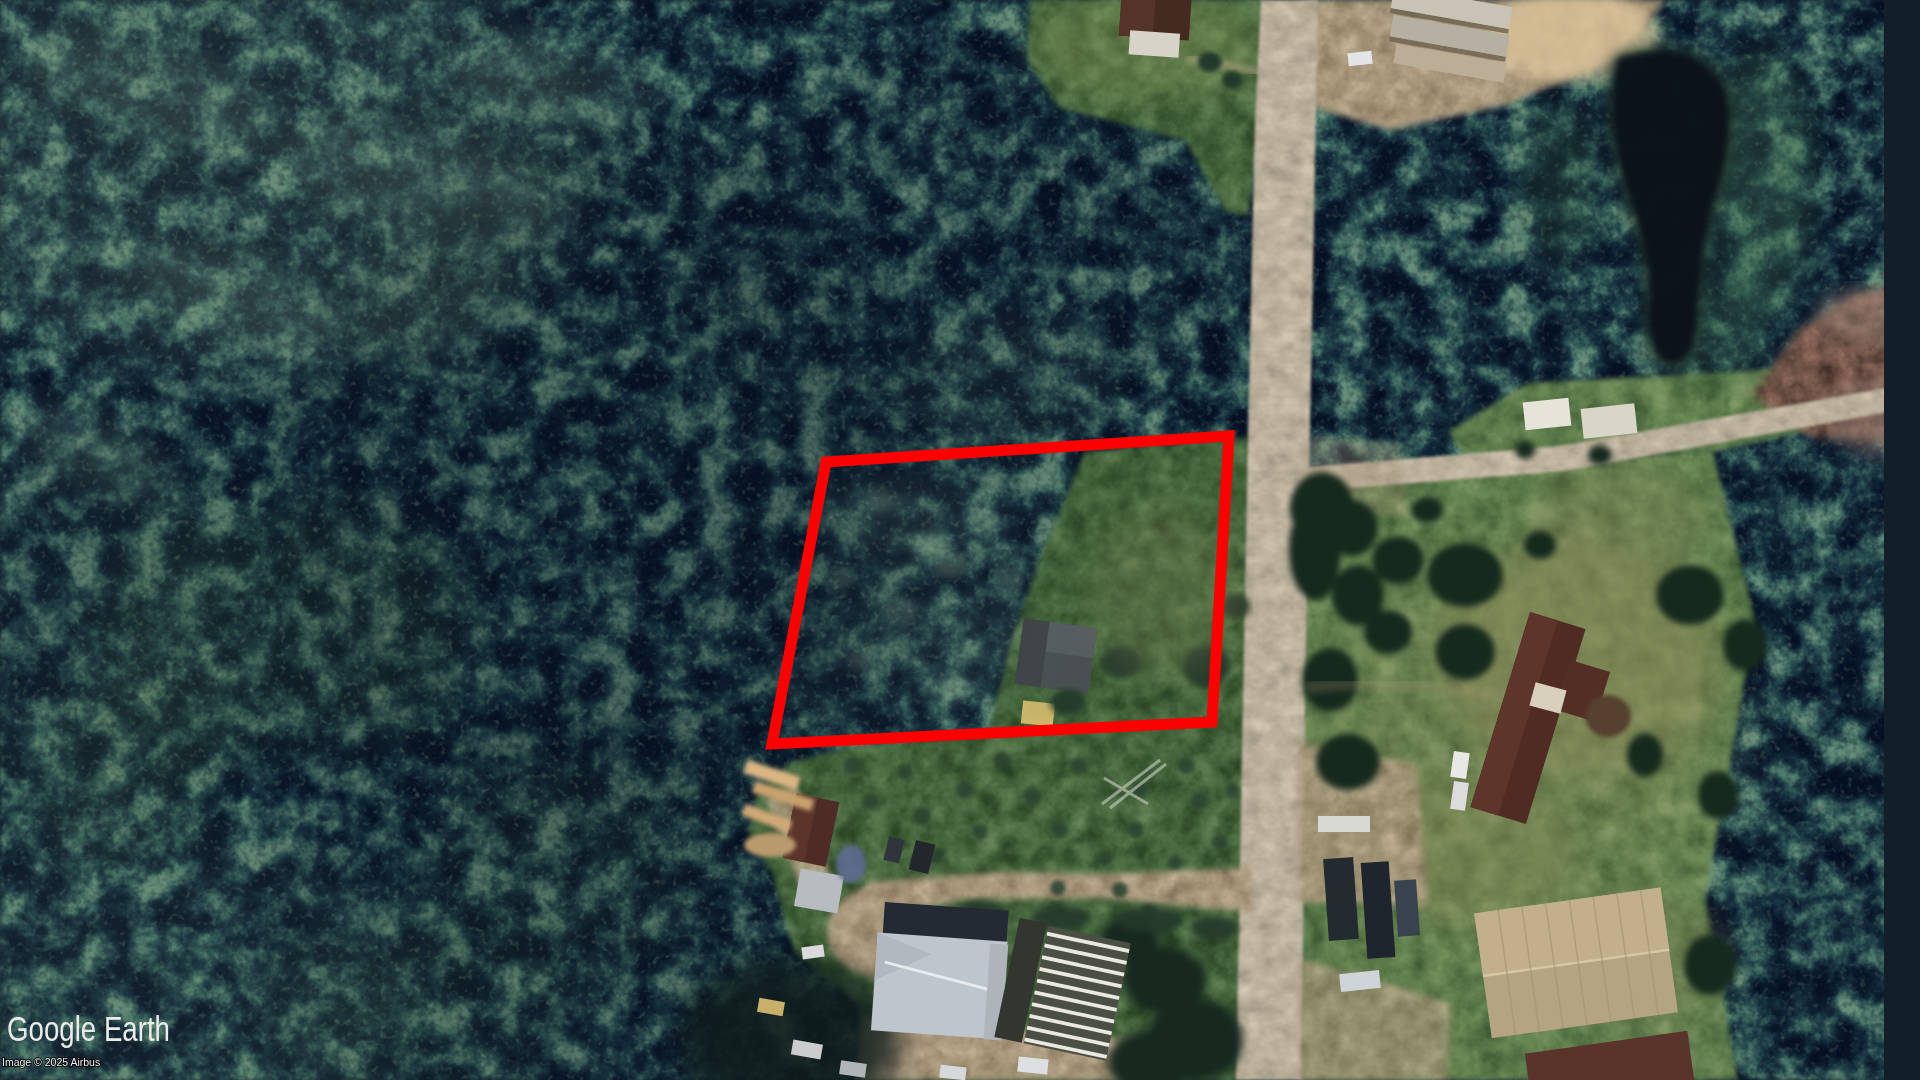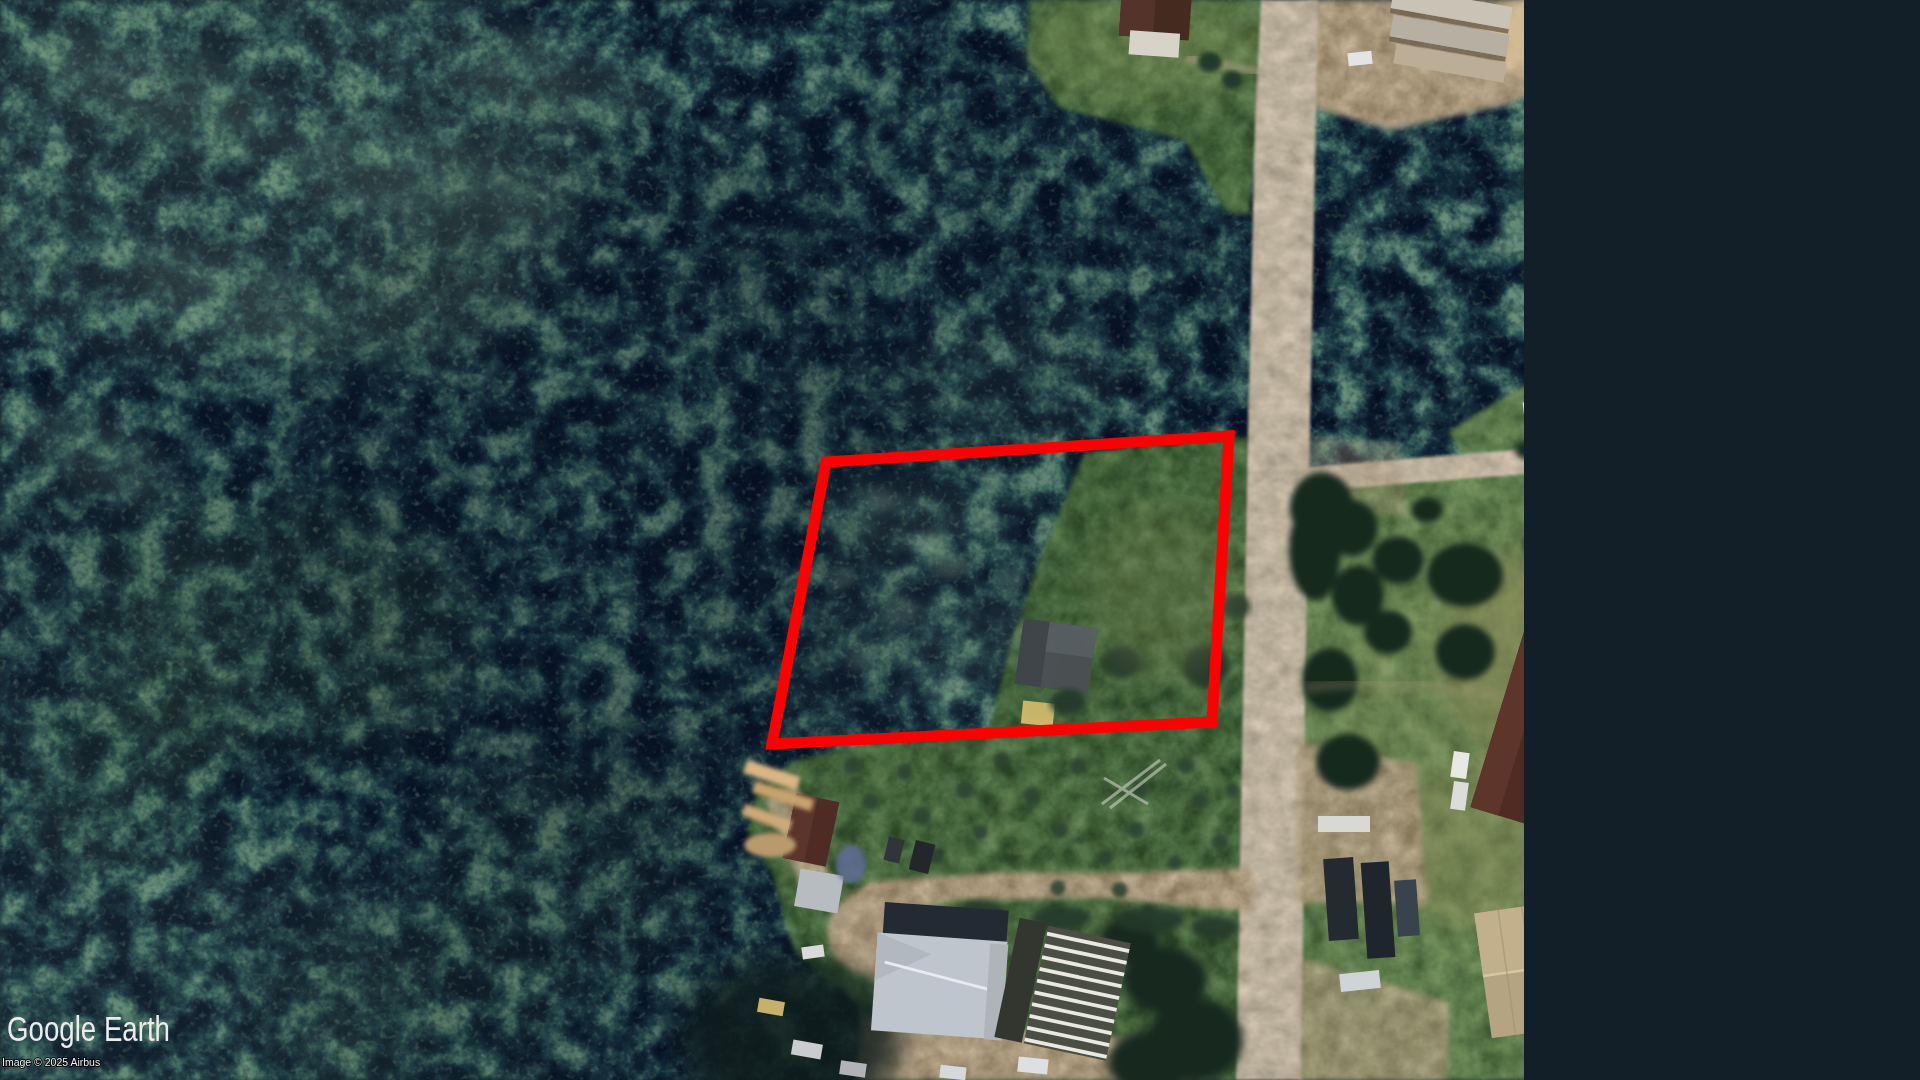--- a/index.html
+++ b/index.html
@@ -1,16 +1,16 @@
 <!DOCTYPE html>
 <html><head>
 <meta charset="utf-8">
 <style>
   html,body{margin:0;padding:0;background:#131f28;}
-  #stage{position:relative;width:1524px;height:1080px;overflow:hidden;}
+  #stage{position:relative;width:1884px;height:1080px;overflow:hidden;}
   svg{display:block;}
 </style>
 </head>
 <body>
 <div id="stage">
 <svg width="1920" height="1080" viewBox="0 0 1920 1080" xmlns="http://www.w3.org/2000/svg">
 <defs>
   <filter id="fForest" color-interpolation-filters="sRGB" filterUnits="userSpaceOnUse" x="0" y="0" width="1920" height="1080">
     <feTurbulence type="fractalNoise" baseFrequency="0.030" numOctaves="5" seed="11" result="n"></feTurbulence>
     <feColorMatrix in="n" type="matrix" values="1.12 1.12 1.12 0 -1.23  1.12 1.12 1.12 0 -1.23  1.12 1.12 1.12 0 -1.23  0 0 0 0 1" result="g"></feColorMatrix>

